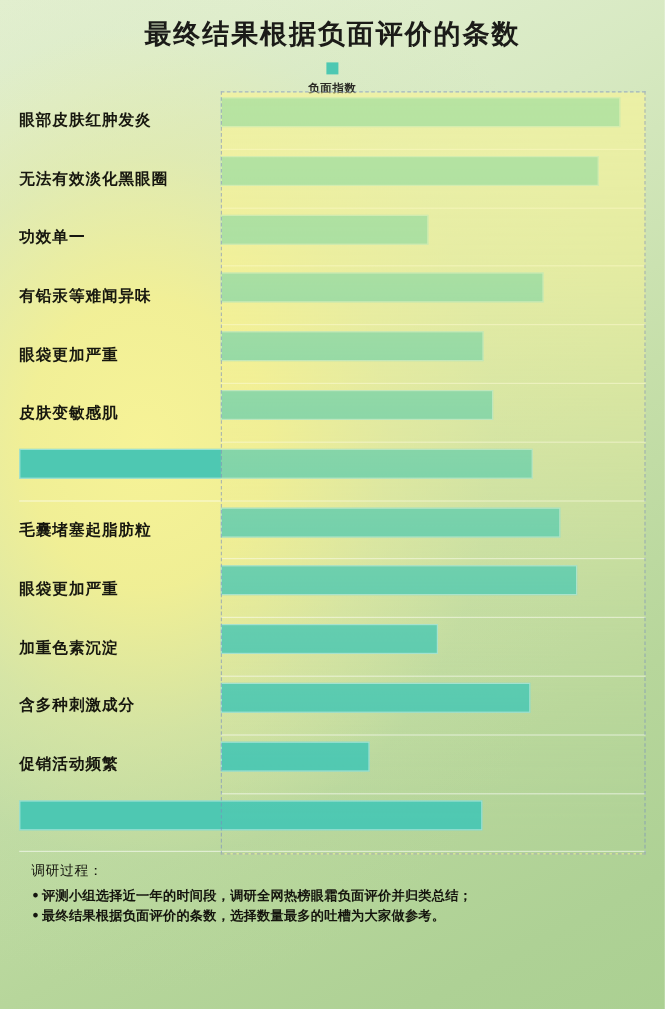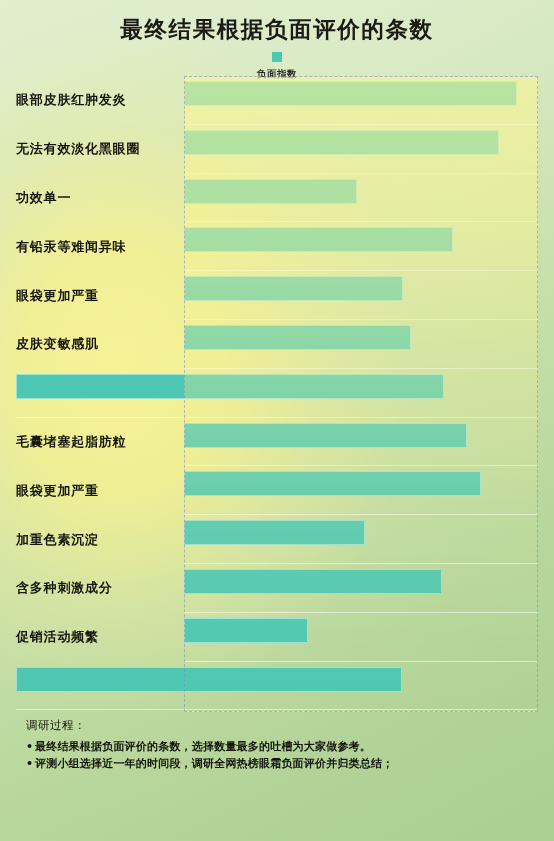--- a/index.html
+++ b/index.html
@@ -290,18 +290,18 @@
             <div class="rowline"></div>
           </div>
         </div>
       </div>
     <div class="plot-overlay"></div>
   </div>
 
   <div id="footer">
     <div class="footer-title">调研过程：</div>
     <div id="footer-lines">
+        <div class="footer-line"><span class="footer-bullet">•</span><span>评测小组选择近一年的时间段，调研全网热榜眼霜负面评价并归类总结；</span></div>
         <div class="footer-line"><span class="footer-bullet">•</span><span>最终结果根据负面评价的条数，选择数量最多的吐槽为大家做参考。</span></div>
-        <div class="footer-line"><span class="footer-bullet">•</span><span>评测小组选择近一年的时间段，调研全网热榜眼霜负面评价并归类总结；</span></div>
       </div>
   </div>
 
 </div>
 
 </body></html>

